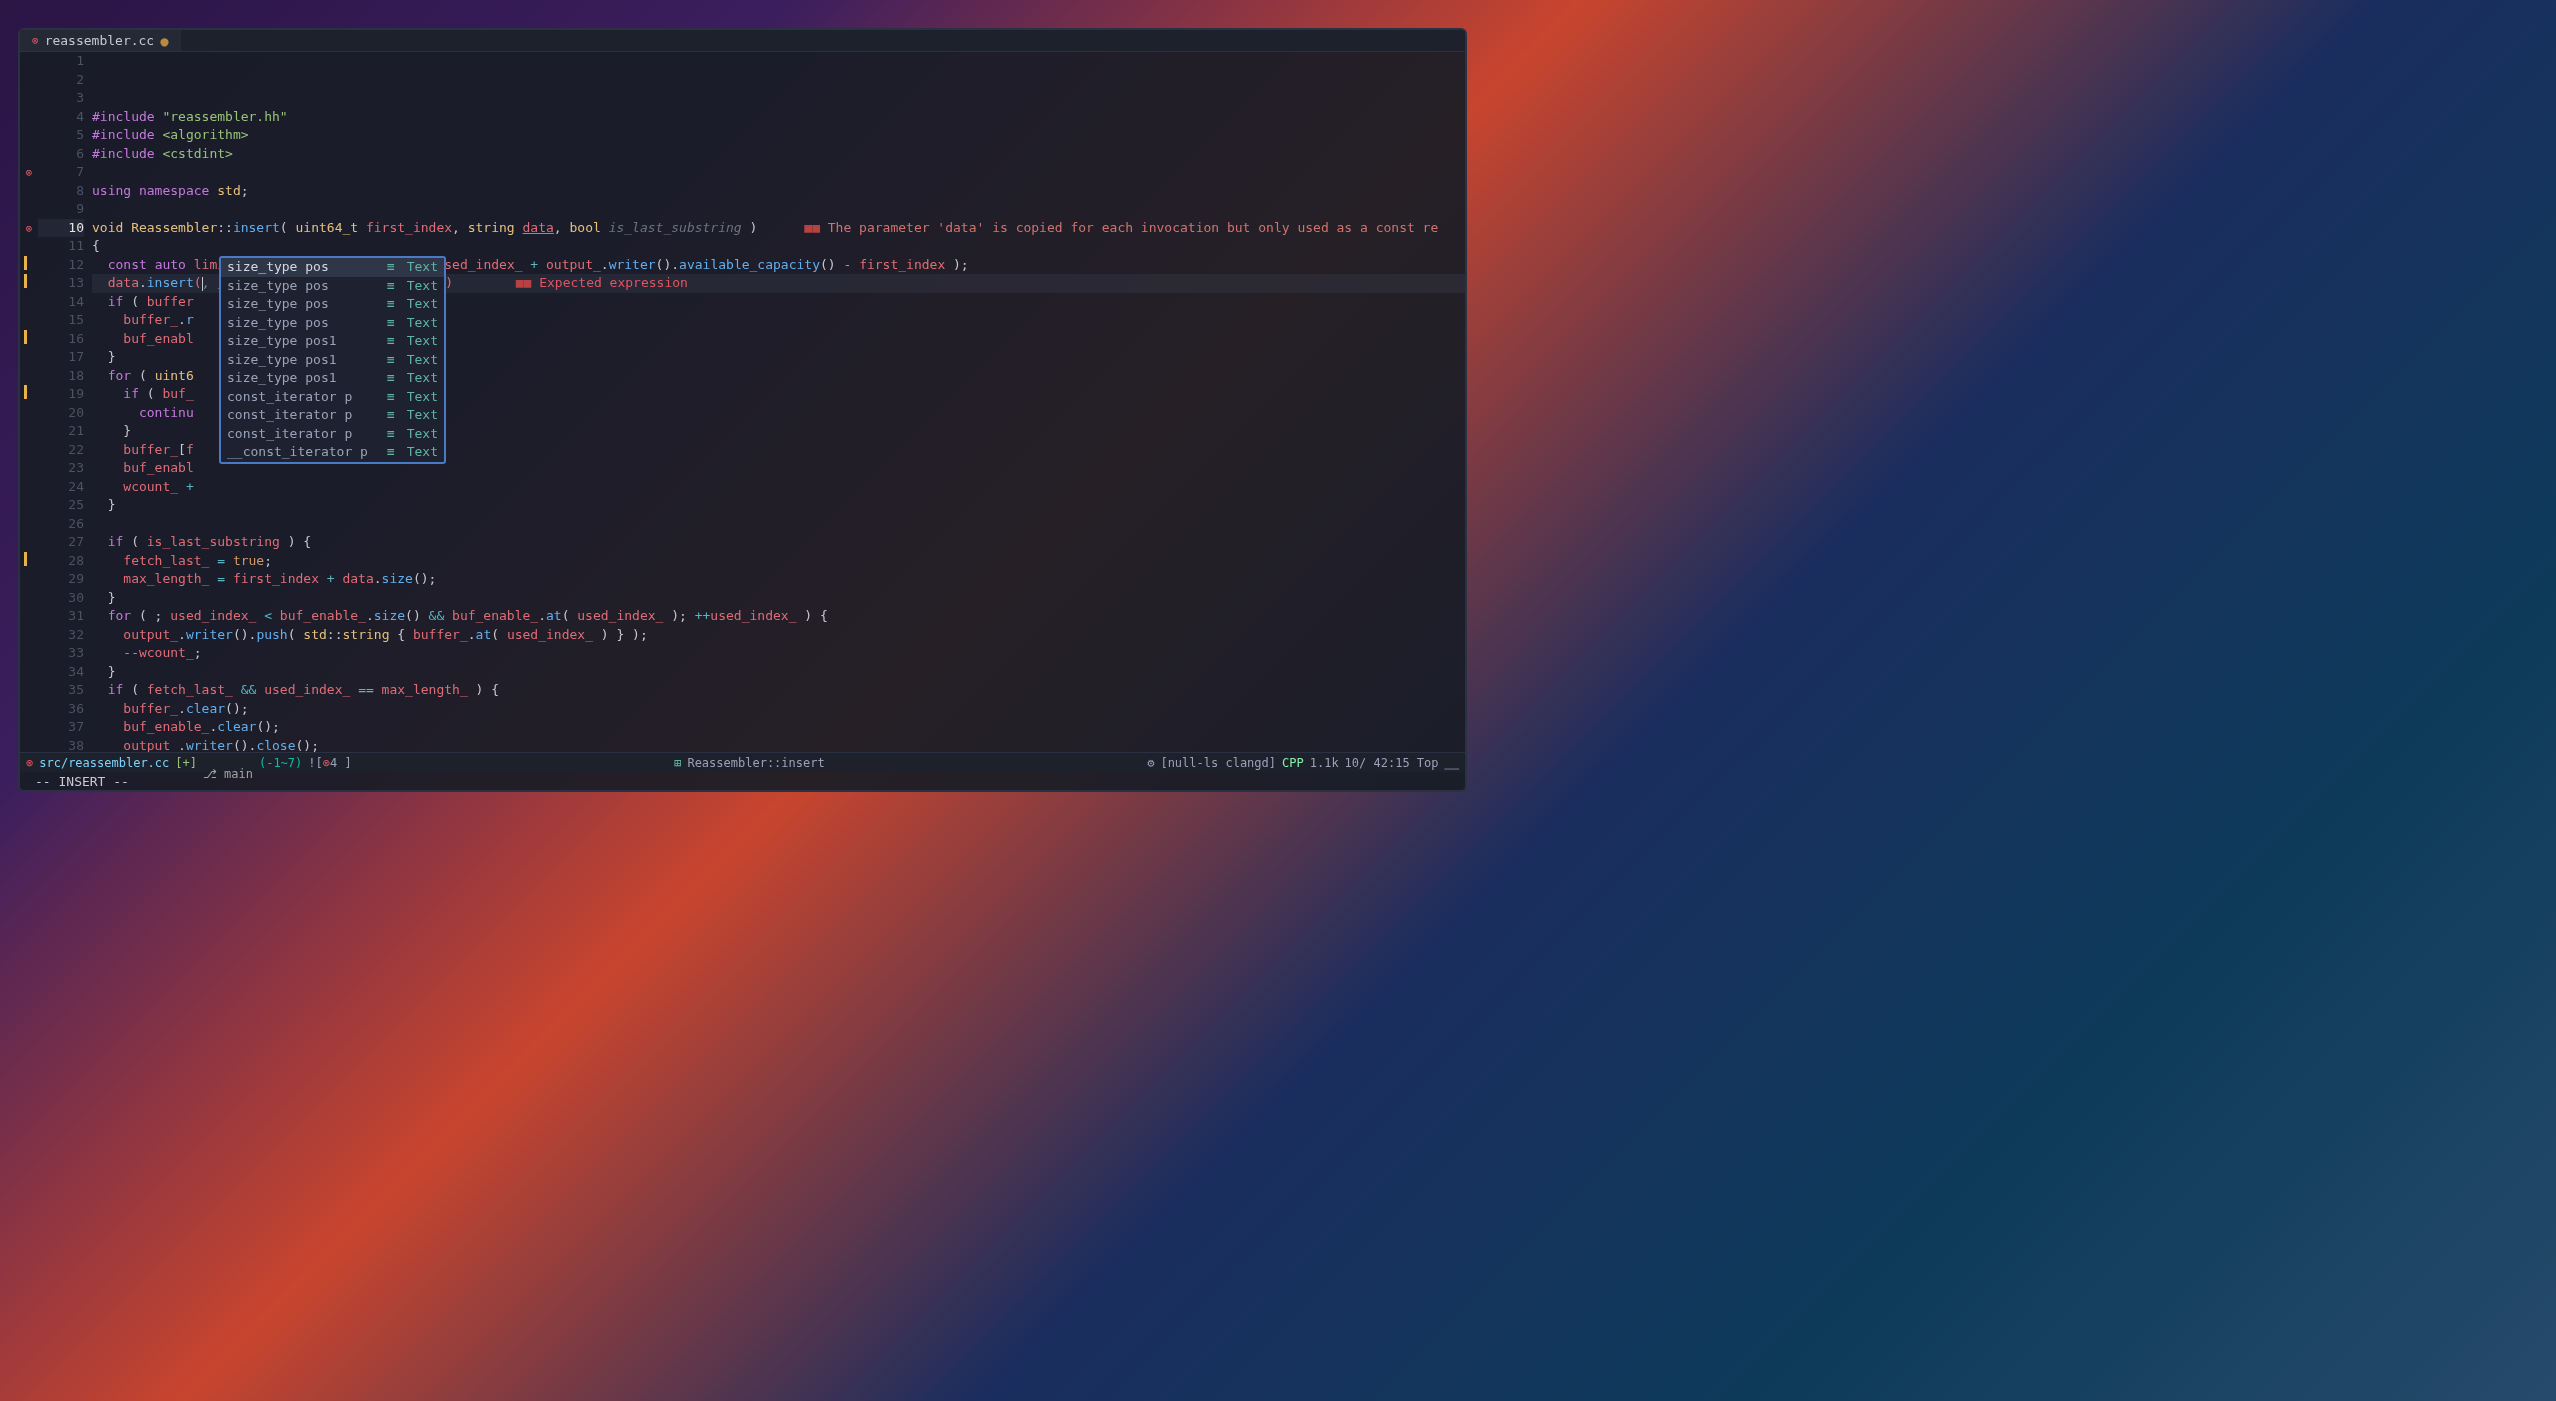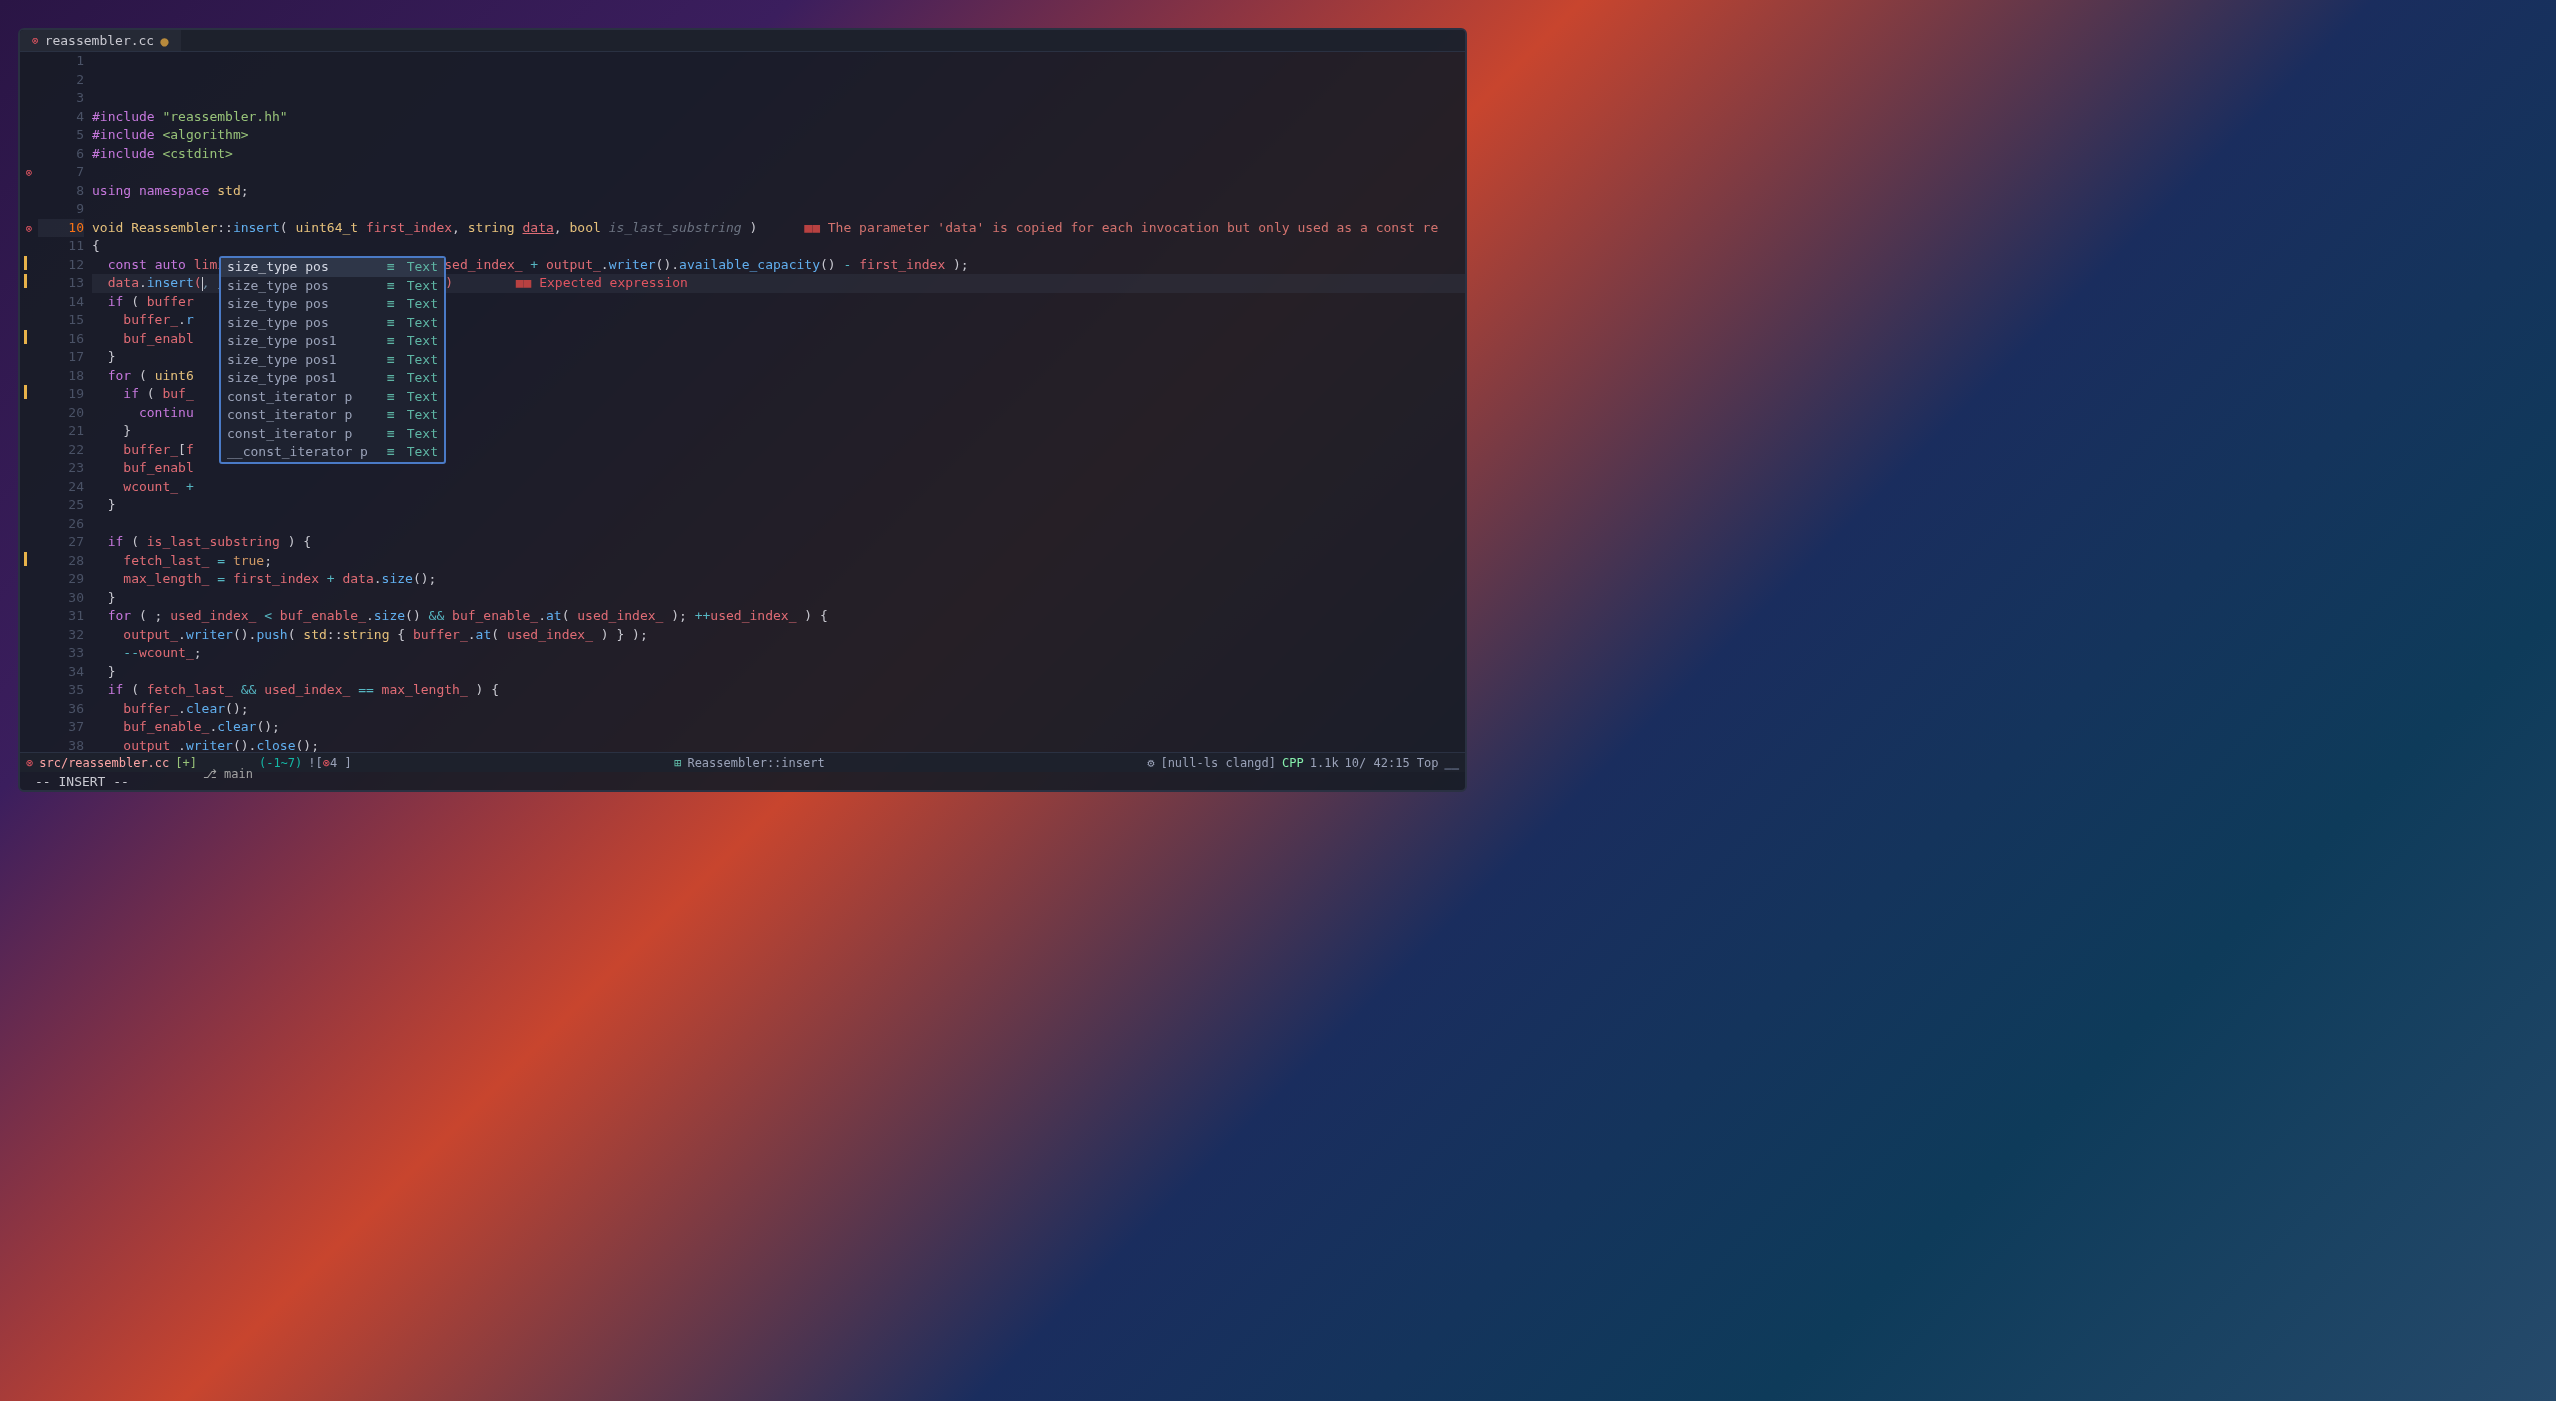--- a/index.html
+++ b/index.html
@@ -55,21 +55,21 @@
       flex-shrink: 0;
     }
     .sign-col {
       width: 18px;
       line-height: 18.5px;
       flex-shrink: 0;
     }
     .sign-error { color: #e05561; font-size: 11px; display: inline-block; width: 100%; text-align: center; }
     .sign-change { color: #e8b24a; background: #e8b24a; width: 3px; height: 14px; display: inline-block; margin-left: 4px; }
     .gutter-line { height: 18.5px; }
-    .gutter-line.current { color: #f97316; background: rgba(60, 66, 82, 0.3); }
+    .gutter-line.current { color: #e5e5e5; background: rgba(60, 66, 82, 0.3); }
     .code-content {
       flex: 1;
       color: #c8c8d0;
       line-height: 18.5px;
       white-space: pre;
       position: relative;
     }
     .code-line { height: 18.5px; }
     .code-line.current { background: rgba(60, 66, 82, 0.3); }
     .kw-preproc { color: #c678dd; }
@@ -144,21 +144,21 @@
       color: #9aa2b8;
       font-size: 12px;
       border-top: 1px solid #2a3142;
     }
     .status-left, .status-right, .status-center {
       display: flex;
       align-items: center;
       gap: 6px;
     }
     .status-icon-err { color: #e05561; }
-    .status-path { color: #fca5a5; }
+    .status-path { color: #7dd3fc; }
     .status-mod { color: #98c379; }
     .status-branch { color: #a3a3a3; margin-top: 22px; }
     .status-diff { color: #14b8a6; }
     .status-lsp { color: #9aa2b8; }
     .status-gear { color: #9aa2b8; }
     .status-ft { color: #86efac; }
     .status-func-icon { color: #5eb5a4; }
     
     .mode-line {
       height: 18px;

